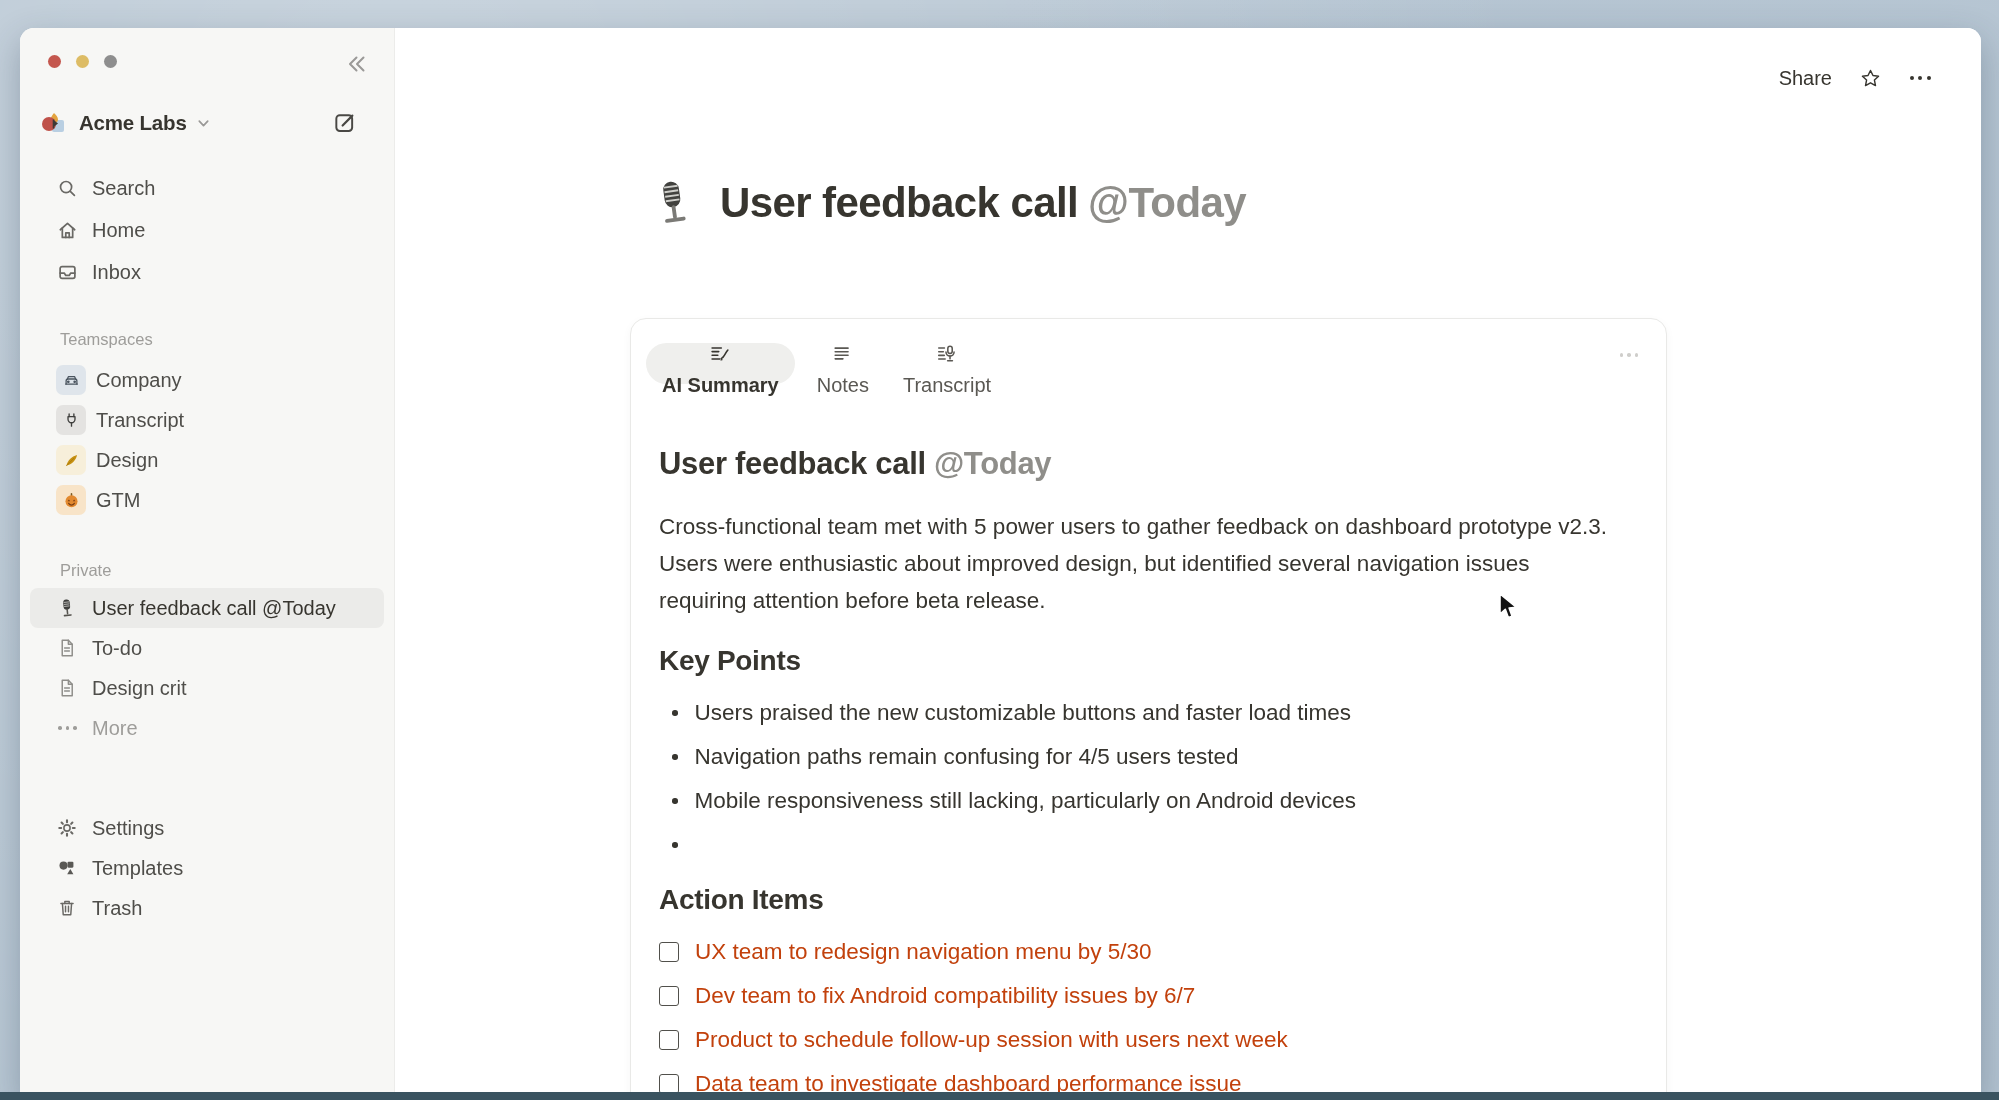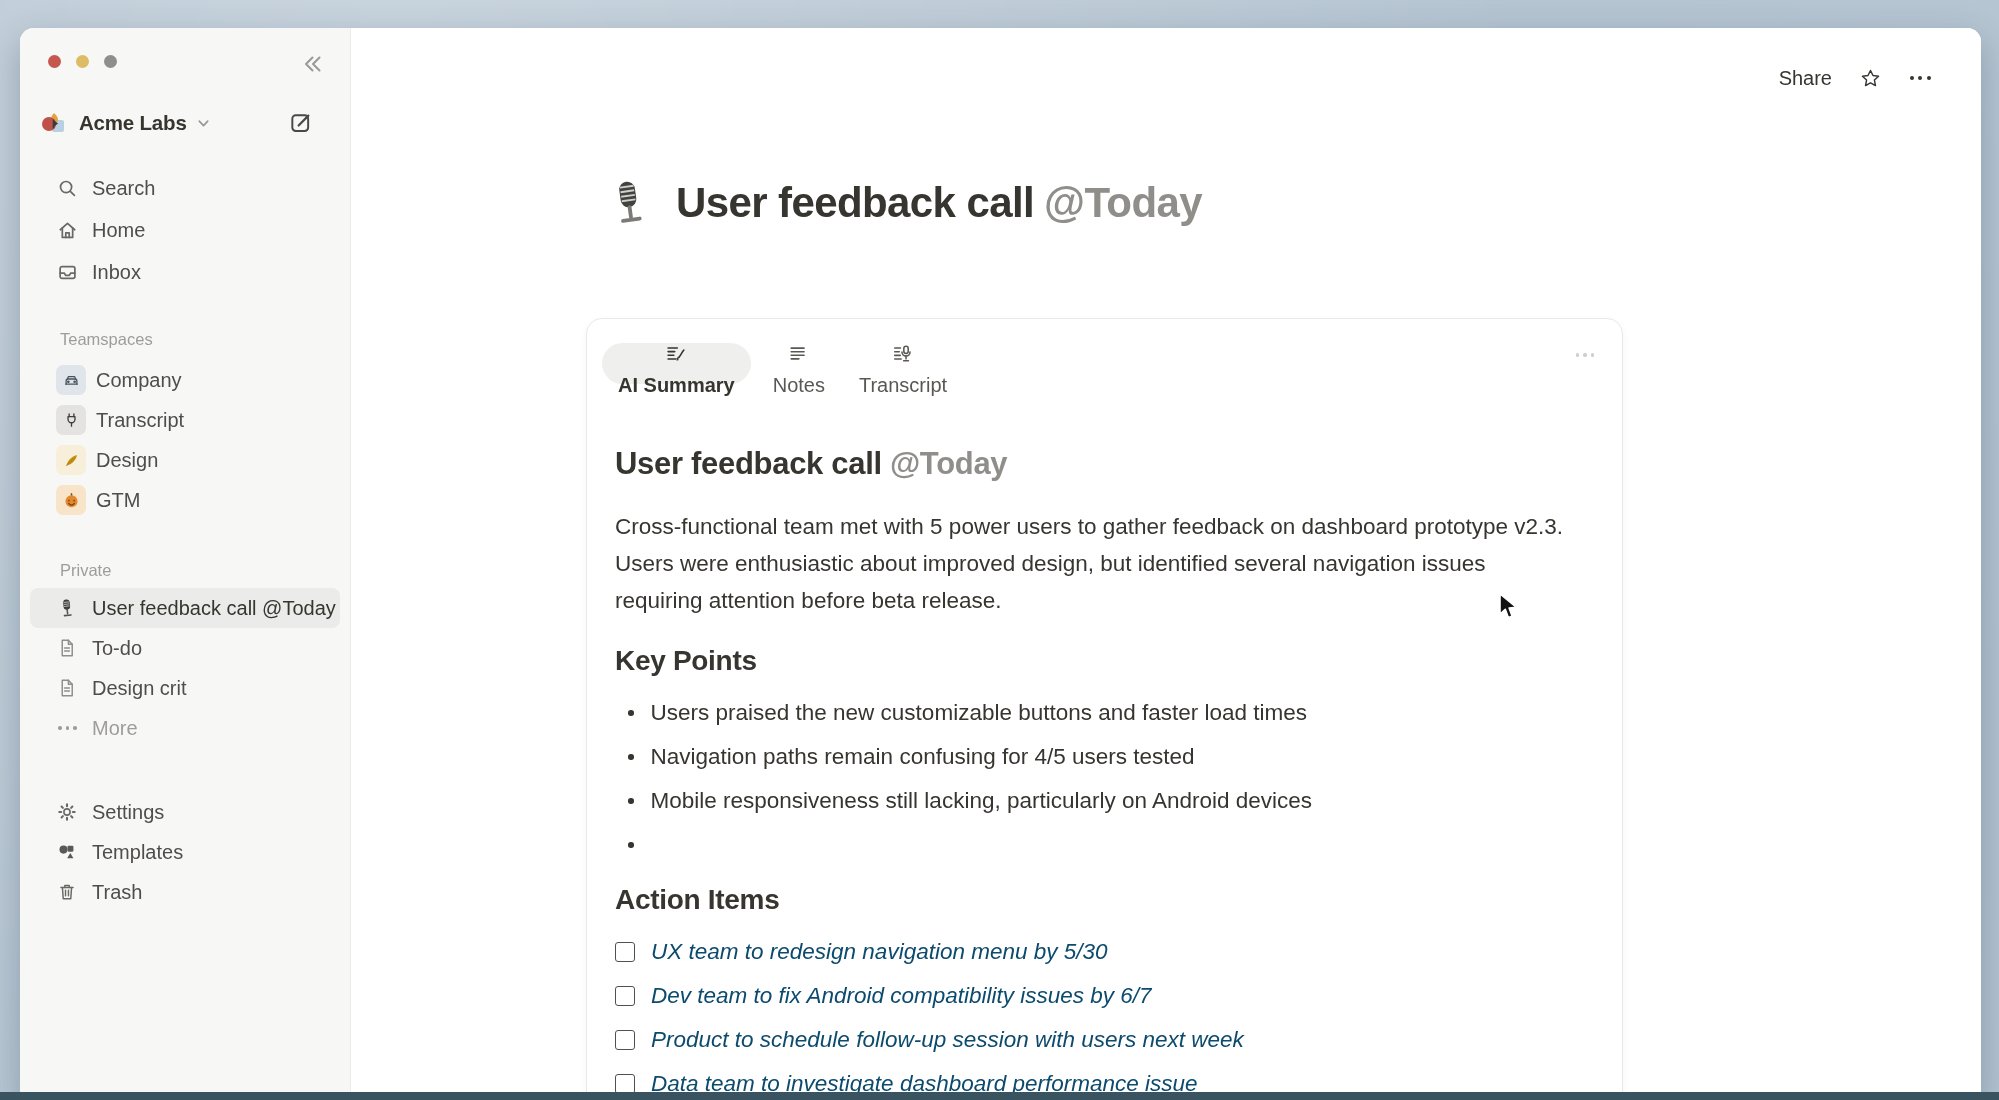--- a/index.html
+++ b/index.html
@@ -5,21 +5,21 @@
   html,body{margin:0;padding:0;}
   body{font-family:"Liberation Sans","DejaVu Sans",sans-serif;-webkit-font-smoothing:antialiased;}
   .desktop{position:relative;width:1999px;height:1100px;overflow:hidden;
     background:#b7c6d3;
     background-image:radial-gradient(circle at 20% 10%,rgba(255,255,255,.25),transparent 60%),
                      radial-gradient(circle at 80% 70%,rgba(160,180,198,.35),transparent 55%);}
   .bottom-band{position:absolute;left:0;right:0;bottom:0;height:8px;background:#3a5360;z-index:40;}
   .window{position:absolute;left:20px;top:28px;width:1961px;bottom:0;background:#fff;
     border-radius:14px 14px 0 0;box-shadow:0 12px 34px rgba(35,55,75,.30);display:flex;overflow:hidden;}
   
-  .sidebar{position:relative;width:330px;flex-shrink:0;background:#f7f7f5;border-right:1px solid #ececea;}
+  .sidebar{position:relative;width:330px;flex-shrink:0;background:#f7f7f5;border-right:1px solid #ececea;padding-left:44px;}
   .traffic{position:absolute;left:28px;top:27px;display:flex;gap:15px;}
   .traffic span{width:13px;height:13px;border-radius:50%;display:block;}
   .collapse-btn{position:absolute;right:26px;top:24px;width:24px;height:24px;color:#9a9997;cursor:pointer;}
   .workspace{position:absolute;left:20px;right:24px;top:76px;height:38px;display:flex;align-items:center;}
   .ws-name{margin-left:12px;font-size:20.5px;font-weight:700;color:#37352f;letter-spacing:-.2px;}
   .ws-chevron{margin-left:9px;color:#9a9997;}
   .compose-btn{margin-left:auto;margin-right:12px;width:26px;height:26px;color:#494844;cursor:pointer;}
   .sgroup{position:absolute;left:10px;right:10px;}
   .slabel{position:absolute;left:40px;font-size:16.5px;color:#9e9d9a;font-weight:500;}
   .srow{display:flex;align-items:center;height:42px;padding-left:26px;border-radius:8px;color:#4f4e4a;cursor:pointer;}
@@ -61,21 +61,21 @@
   .para{margin-top:24px;font-size:22.5px;line-height:37px;color:#37352f;max-width:950px;}
   .h3{margin-top:24px;font-size:28px;line-height:36px;font-weight:700;color:#37352f;letter-spacing:-.3px;}
   .h3.second{margin-top:15px;}
   .bullets{margin-top:12px;}
   .bullet{display:flex;align-items:center;height:44px;}
   .bullet .dot{width:5.5px;height:5.5px;border-radius:50%;background:#37352f;margin-left:13px;margin-right:17px;flex-shrink:0;}
   .bullet .btxt{font-size:22.5px;color:#37352f;}
   .todos{margin-top:12px;}
   .todo{display:flex;align-items:center;height:44px;}
   .todo .box{width:20px;height:20px;border:1.7px solid #51504b;border-radius:3px;box-sizing:border-box;flex-shrink:0;cursor:pointer;}
-  .todo .ttxt{margin-left:16px;font-size:22.5px;color:#0c4a6e;font-style:italic;}
+  .todo .ttxt{margin-left:16px;font-size:22.5px;color:#c2410c;}
   .cursor{position:absolute;left:1497px;top:592px;z-index:50;pointer-events:none;}
   svg{display:block;}
 </style>
 </head>
 <body>
 
 <div class="desktop">
 
   <div class="window">
 
@@ -234,21 +234,21 @@
         <div class="srow h40 muted">
           <span class="dots3">
               <i></i>
               <i></i>
               <i></i>
             </span>
           <span class="txt">More</span>
         </div>
       </div>
 
-      <div class="sgroup" style="top:764px">
+      <div class="sgroup" style="top:780px">
         <div class="srow h40">
           <span class="sicon">
             <svg viewBox="0 0 24 24" width="22" height="22" fill="none" stroke="currentColor" stroke-linecap="round">
               <circle cx="12" cy="12" r="3.4" stroke-width="1.7"></circle>
               <g stroke-width="2.3">
                 <path d="M12 3.6v2M12 18.4v2M3.6 12h2M18.4 12h2M6.1 6.1l1.4 1.4M16.5 16.5l1.4 1.4M17.9 6.1l-1.4 1.4M7.5 16.5l-1.4 1.4"></path>
               </g>
             </svg>
           </span>
           <span class="txt">Settings</span>

